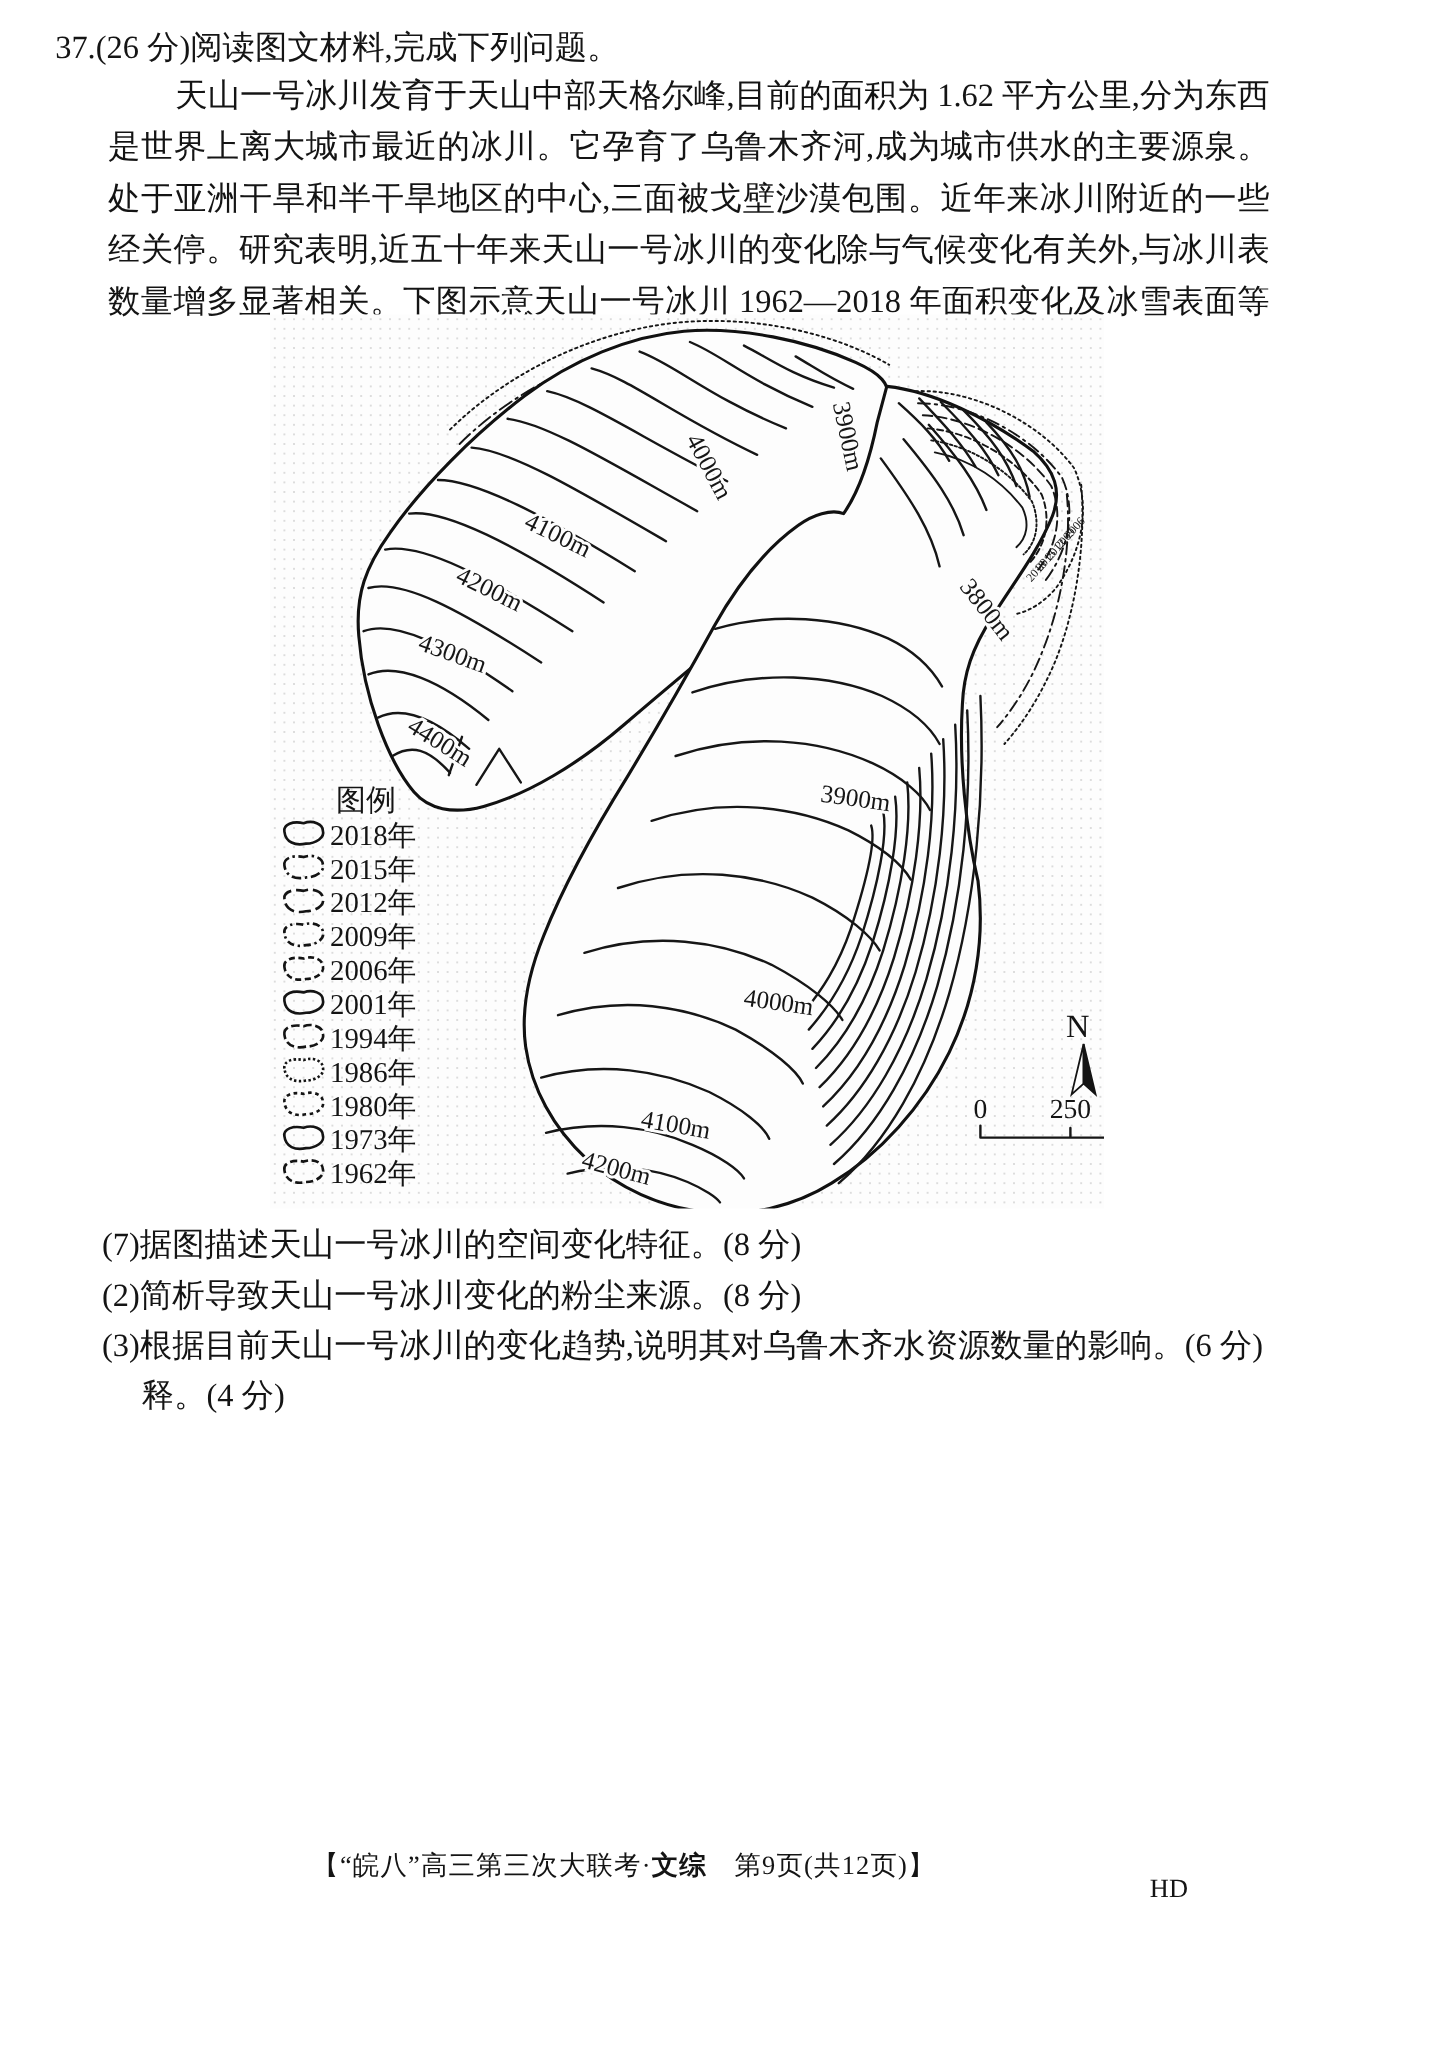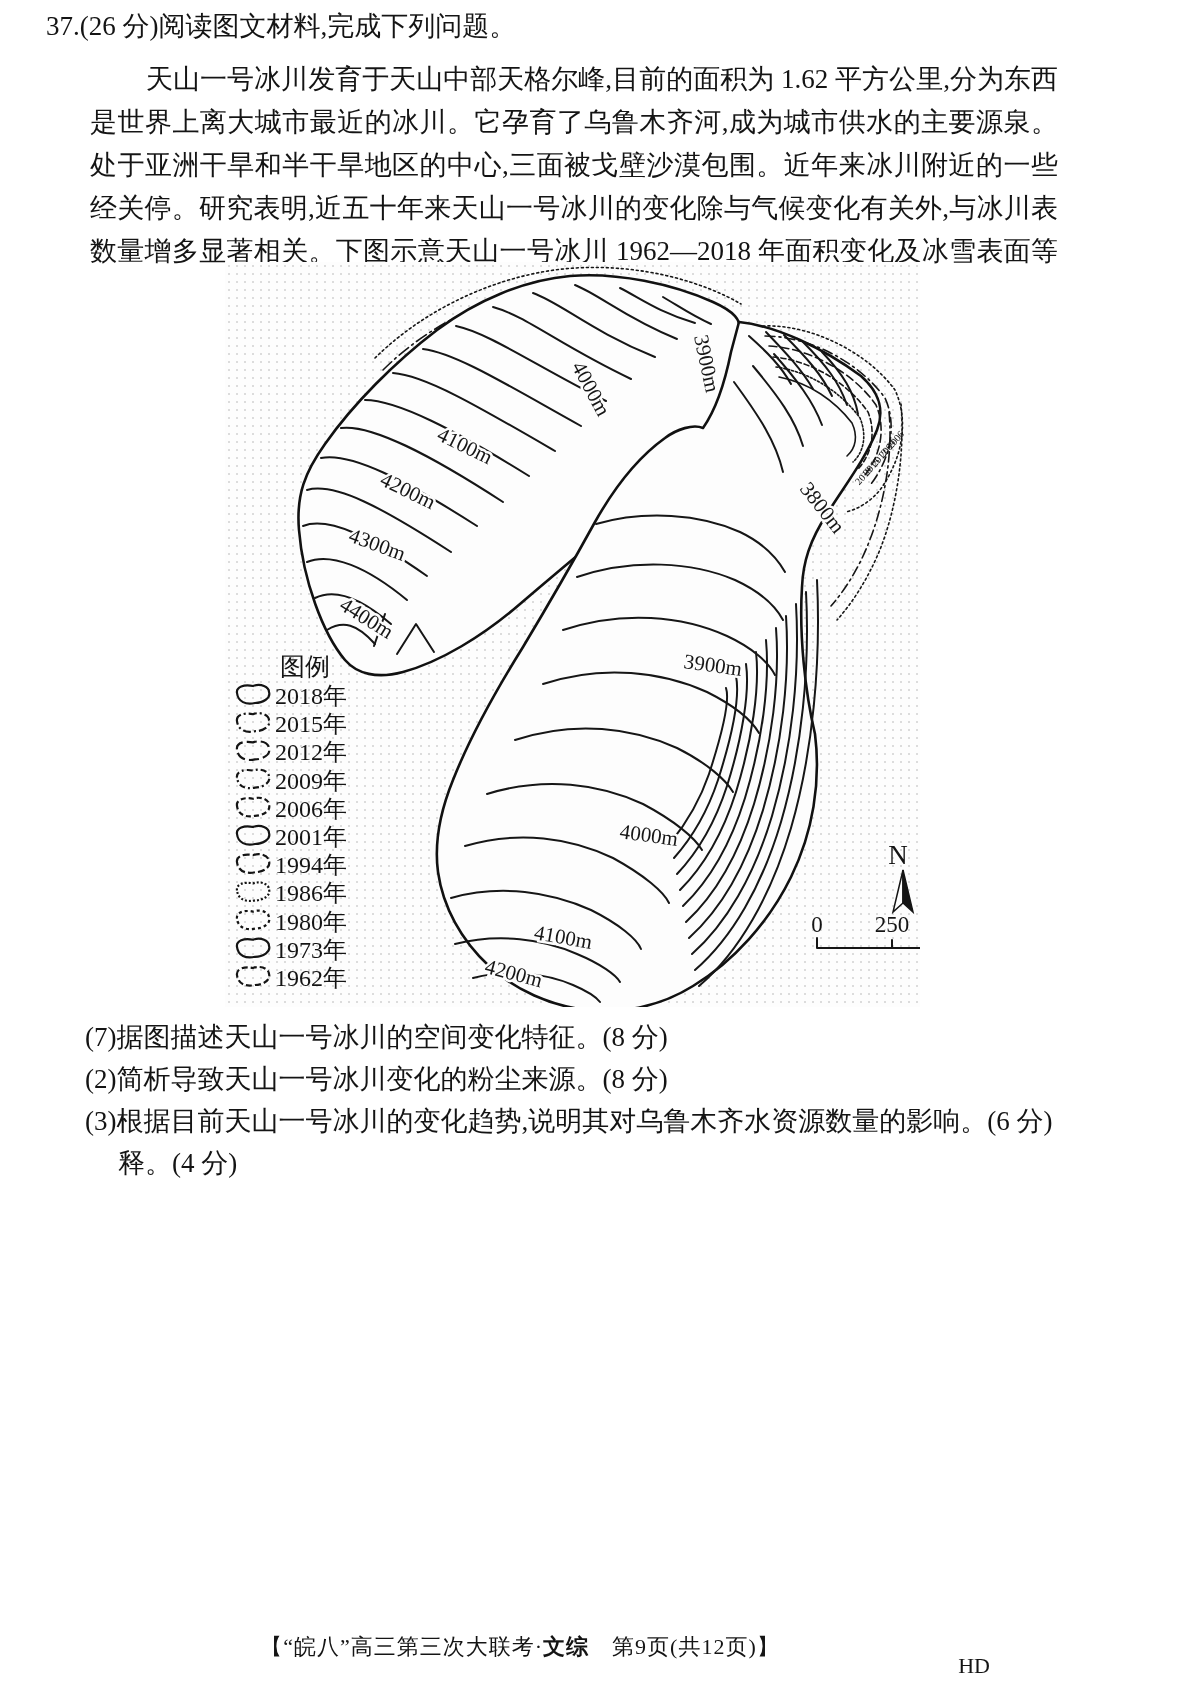--- a/index.html
+++ b/index.html
@@ -1,35 +1,35 @@
 <!DOCTYPE html>
 <html><head>
 <meta charset="utf-8">
 <style>
   html,body { margin:0; padding:0; background:#ffffff; }
   .sheet {
     position:relative; width:1200px; height:1706px; background:#ffffff;
     font-family:"Liberation Serif","DejaVu Serif",serif; color:#141414;
     overflow:hidden;
   }
-  .q-header { position:absolute; left:46px; top:7px; font-size:27px; line-height:38px; white-space:nowrap; }
+  .q-header { position:absolute; left:46px; top:20px; font-size:27px; line-height:38px; white-space:nowrap; }
   .para { position:absolute; left:90px; top:58px; width:968px; font-size:27px; }
   .pline { height:43px; line-height:43px; text-align:justify; text-align-last:justify; overflow:hidden; }
   .pline.indent { text-indent:56px; }
   .figure {
     position:absolute; left:225px; top:262px; width:695px; height:745px;
     background-color:#fdfdfd;
     background-image: radial-gradient(#dcdcdc 1px, transparent 1.2px);
     background-size:8px 8px;
   }
   .figure svg { position:absolute; left:0; top:0; }
   .questions { position:absolute; left:85px; top:1016px; width:1030px; font-size:27px; }
   .qline { height:42px; line-height:42px; white-space:nowrap; }
   .qline.cont { padding-left:33px; }
-  .footer { position:absolute; left:0; top:1632px; width:1040px; font-size:22px; }
+  .footer { position:absolute; left:0; top:1540px; width:1040px; font-size:22px; }
   .footer-center { display:block; text-align:center; letter-spacing:1px; }
   .footer-bold { font-weight:bold; }
   .footer-right { position:absolute; right:50px; top:0;margin-top:21px; }
 
   
   .ct { fill:none; stroke:#161616; stroke-width:2; stroke-linecap:round; stroke-linejoin:round; }
   .outline { fill:#fdfdfd; stroke:#111; stroke-width:2.6; stroke-linejoin:round; }
   .thin { stroke-width:1.6; }
   text.clabel { font-size:21px; fill:#161616; font-family:"Liberation Serif","DejaVu Serif",serif;
                 paint-order:stroke; stroke:#fdfdfd; stroke-width:5; }

